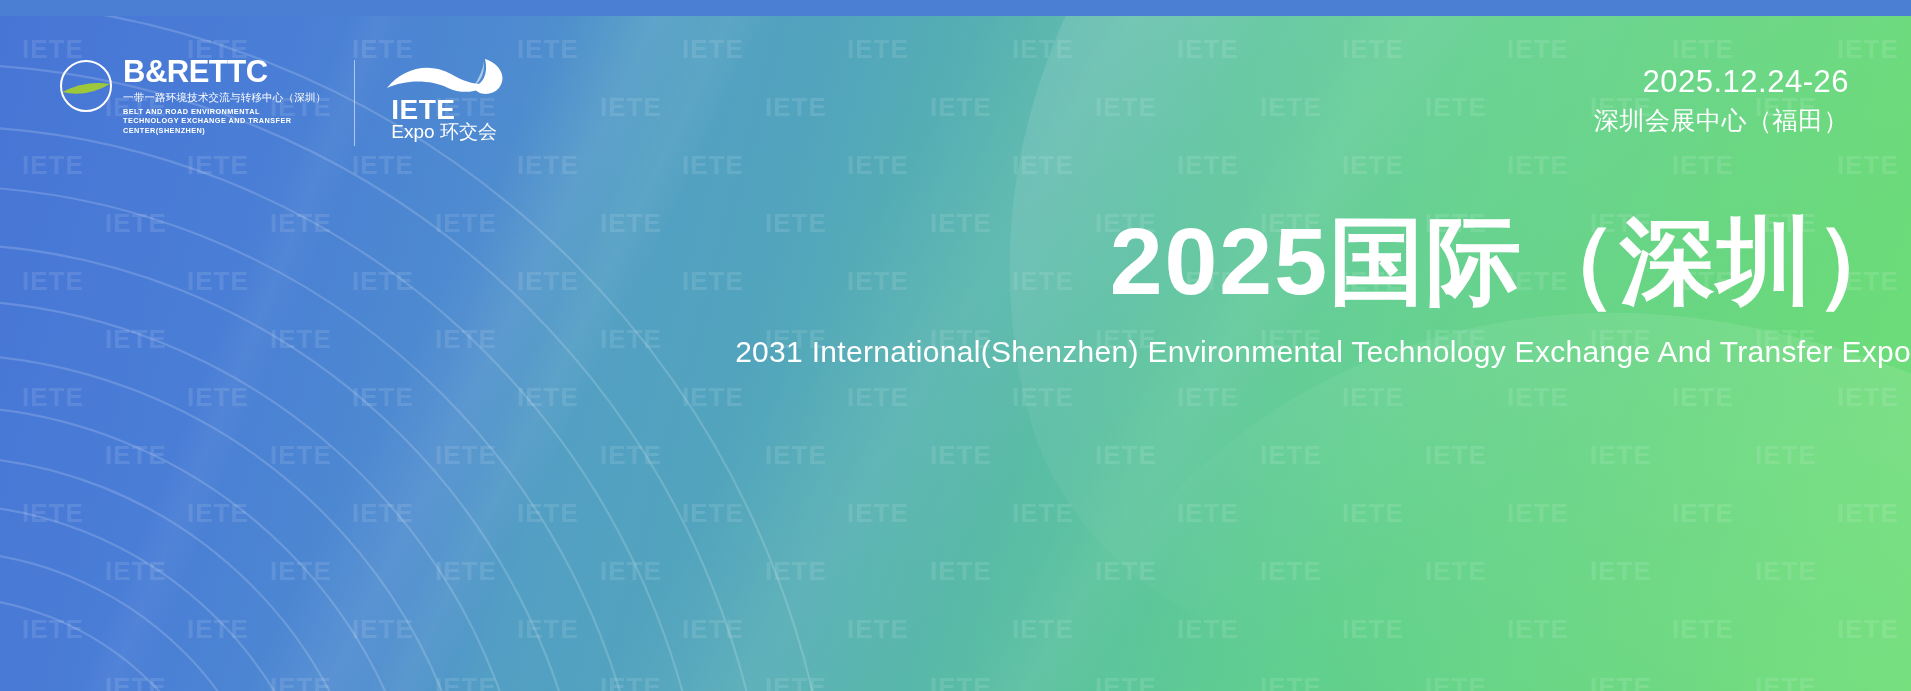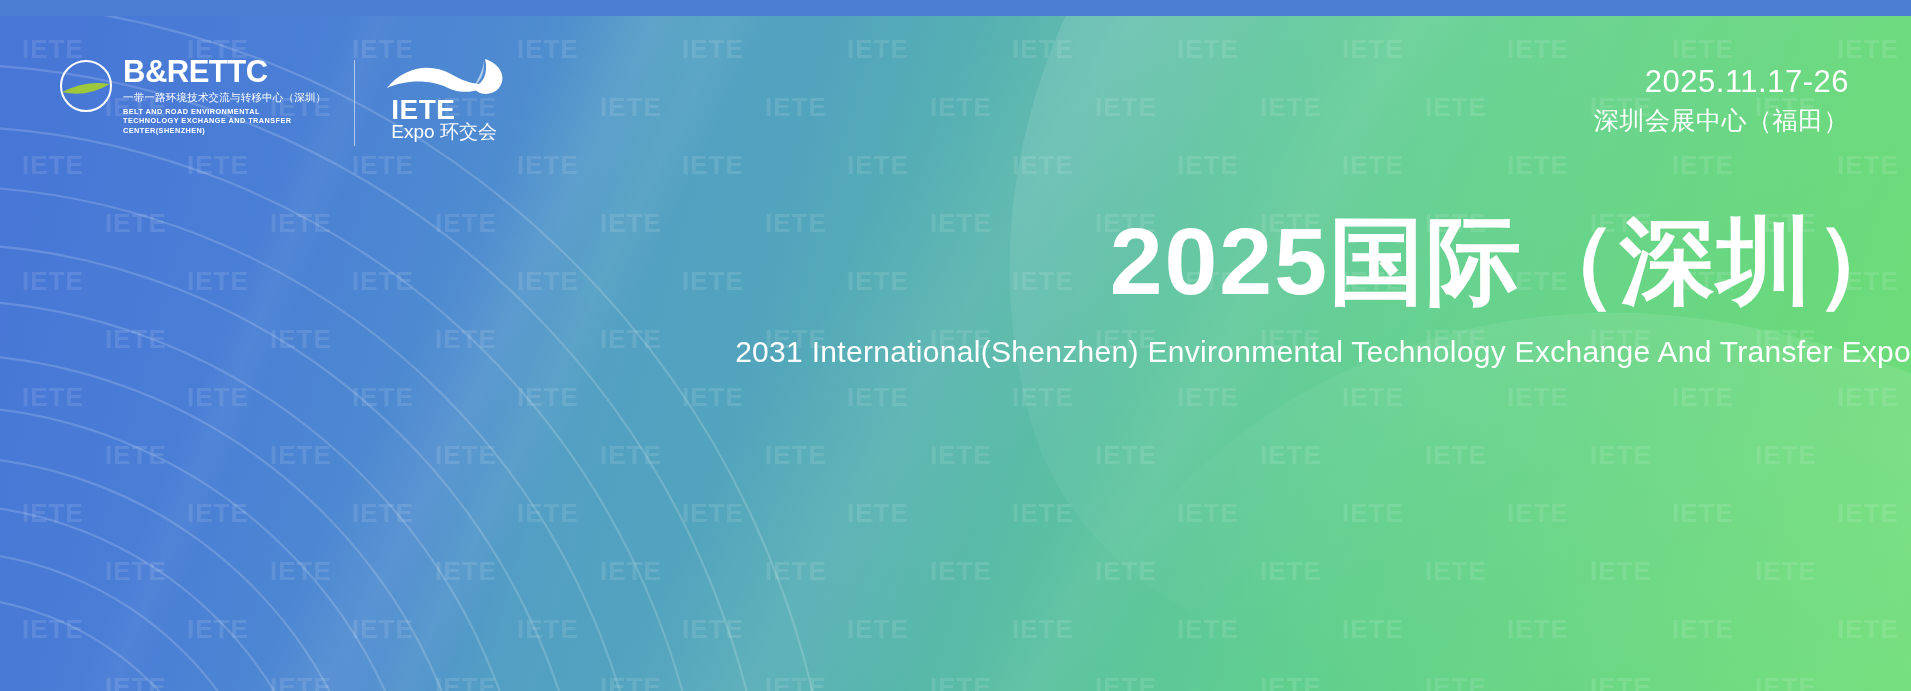--- a/index.html
+++ b/index.html
@@ -377,21 +377,21 @@
           <path d="M100 5 C116 10 122 24 114 34 C106 43 92 41 88 33 C96 31 104 22 100 5 Z" fill="#ffffff"></path>
           <path d="M99 7 C100 20 95 28 89 32 C95 22 98 15 99 7 Z" fill="#ffffff" opacity="0.55"></path>
         </svg>
         <div id="iete-word">IETE</div>
         <div id="iete-sub">Expo 环交会</div>
       </div>
 
     </div>
 
     <div id="event-info">
-      <div id="event-date">2025.11.17-26</div>
+      <div id="event-date">2025.12.24-26</div>
       <div id="event-venue">深圳会展中心（福田）</div>
     </div>
 
   </div>
 
   <div id="title-block">
     <div id="title-line1">2025国际（深圳）</div>
     <div id="title-en">2031 International(Shenzhen) Environmental Technology Exchange And Transfer Expo</div>
   </div>
 

